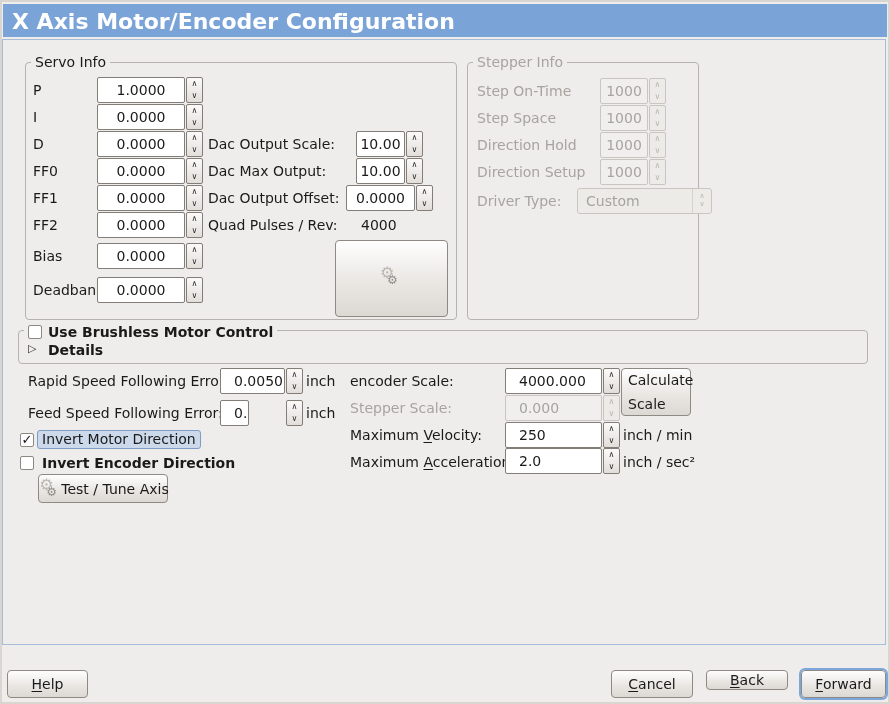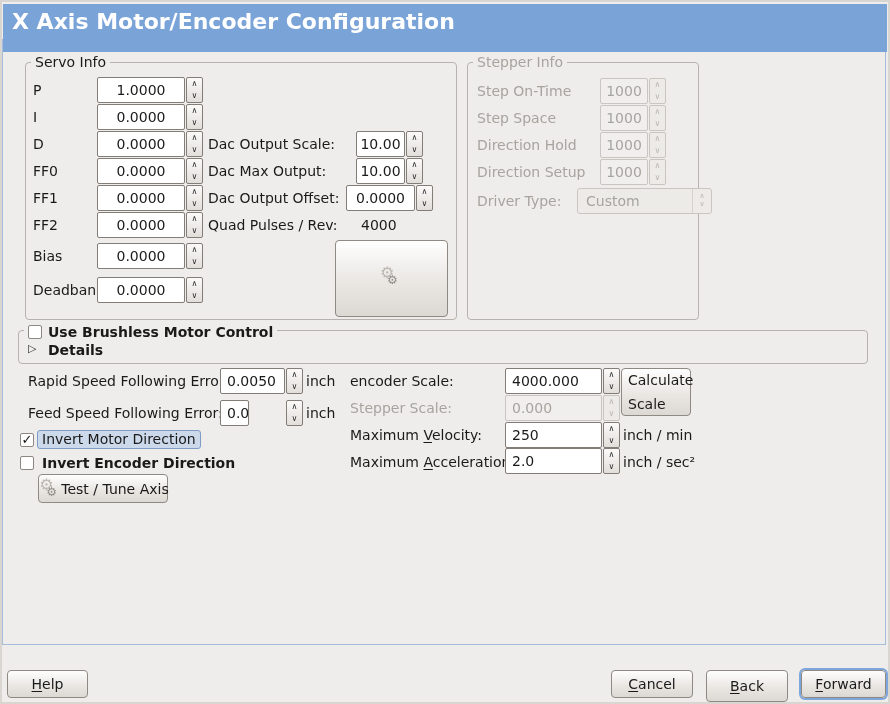--- a/index.html
+++ b/index.html
@@ -4,34 +4,34 @@
 <style>
   html,body{margin:0;padding:0;background:#c9c5c1;}
   .window{
     position:relative;width:890px;height:704px;background:#efedeb;
     font-family:"DejaVu Sans","Liberation Sans",sans-serif;
     font-size:14px;color:#1a1a1a;overflow:hidden;
   }
   .outer-border{position:absolute;inset:0;border:2px solid #d9d5d1;pointer-events:none;z-index:60;}
   .content-border{position:absolute;left:2px;top:39px;width:884px;height:606px;border:1px solid #a6bcd8;box-sizing:border-box;z-index:0;}
   .titlebar{
-    position:absolute;left:3px;top:4px;width:884px;height:48px;background:#7aa3d8;
+    position:absolute;left:3px;top:4px;width:884px;height:33px;background:#7aa3d8;
     color:#ffffff;font-size:22px;font-weight:bold;line-height:36px;padding-left:9px;box-sizing:border-box;
   }
   .frame{position:absolute;border:1px solid #b6b2ad;border-radius:4px;}
   .frame-label{position:absolute;background:#efedeb;padding:0 4px;line-height:16px;white-space:nowrap;z-index:2;}
   .frame-label.dim{color:#a7a49f;}
   .lbl{position:absolute;white-space:nowrap;line-height:26px;}
   .lbl.dim{color:#a7a49f;}
   .spin{position:absolute;display:flex;height:26px;}
   .spin .fld{
     flex:1;background:#ffffff;border:1px solid #837d77;border-radius:2px;
     display:flex;align-items:center;justify-content:center;overflow:hidden;white-space:nowrap;
   }
-  .spin .fld.left{justify-content:flex-start;padding-left:6px;}
+  .spin .fld.left{justify-content:flex-start;padding-left:13px;}
   .spin .btns{
     width:17px;margin-left:1px;border:1px solid #837d77;border-radius:2px;box-sizing:border-box;
     background:linear-gradient(#fbfaf9,#e2deda);display:flex;flex-direction:column;
   }
   .spin .b{flex:1;display:flex;align-items:center;justify-content:center;font-size:8px;line-height:1;color:#2a2a2a;}
   .spin.disabled .fld{background:#f1efed;border-color:#c9c5c0;color:#a7a49f;}
   .spin.disabled .btns{border-color:#c9c5c0;background:#edebe8;}
   .spin.disabled .b{color:#b9b5b0;}
   .combo{
     position:absolute;display:flex;height:26px;border:1px solid #c9c5c0;border-radius:3px;box-sizing:border-box;
@@ -303,21 +303,21 @@
     </span>
     <span>Test / Tune Axis</span>
   </div>
 
   <div class="btn" style="left:7px;top:670px;width:81px;height:28px;">
     <span><span class="u">H</span><span>elp</span></span>
   </div>
   <div class="btn" style="left:611px;top:670px;width:82px;height:28px;">
     <span><span class="u">C</span><span>ancel</span></span>
   </div>
-  <div class="btn" style="left:706px;top:670px;width:82px;height:32px;">
+  <div class="btn" style="left:706px;top:670px;width:82px;height:20px;">
     <span><span class="u">B</span><span>ack</span></span>
   </div>
   <div class="btn focus" style="left:801px;top:670px;width:85px;height:28px;">
     <span><span class="u">F</span><span>orward</span></span>
   </div>
 
   <div class="outer-border"></div>
 </div>
 
 </body></html>

